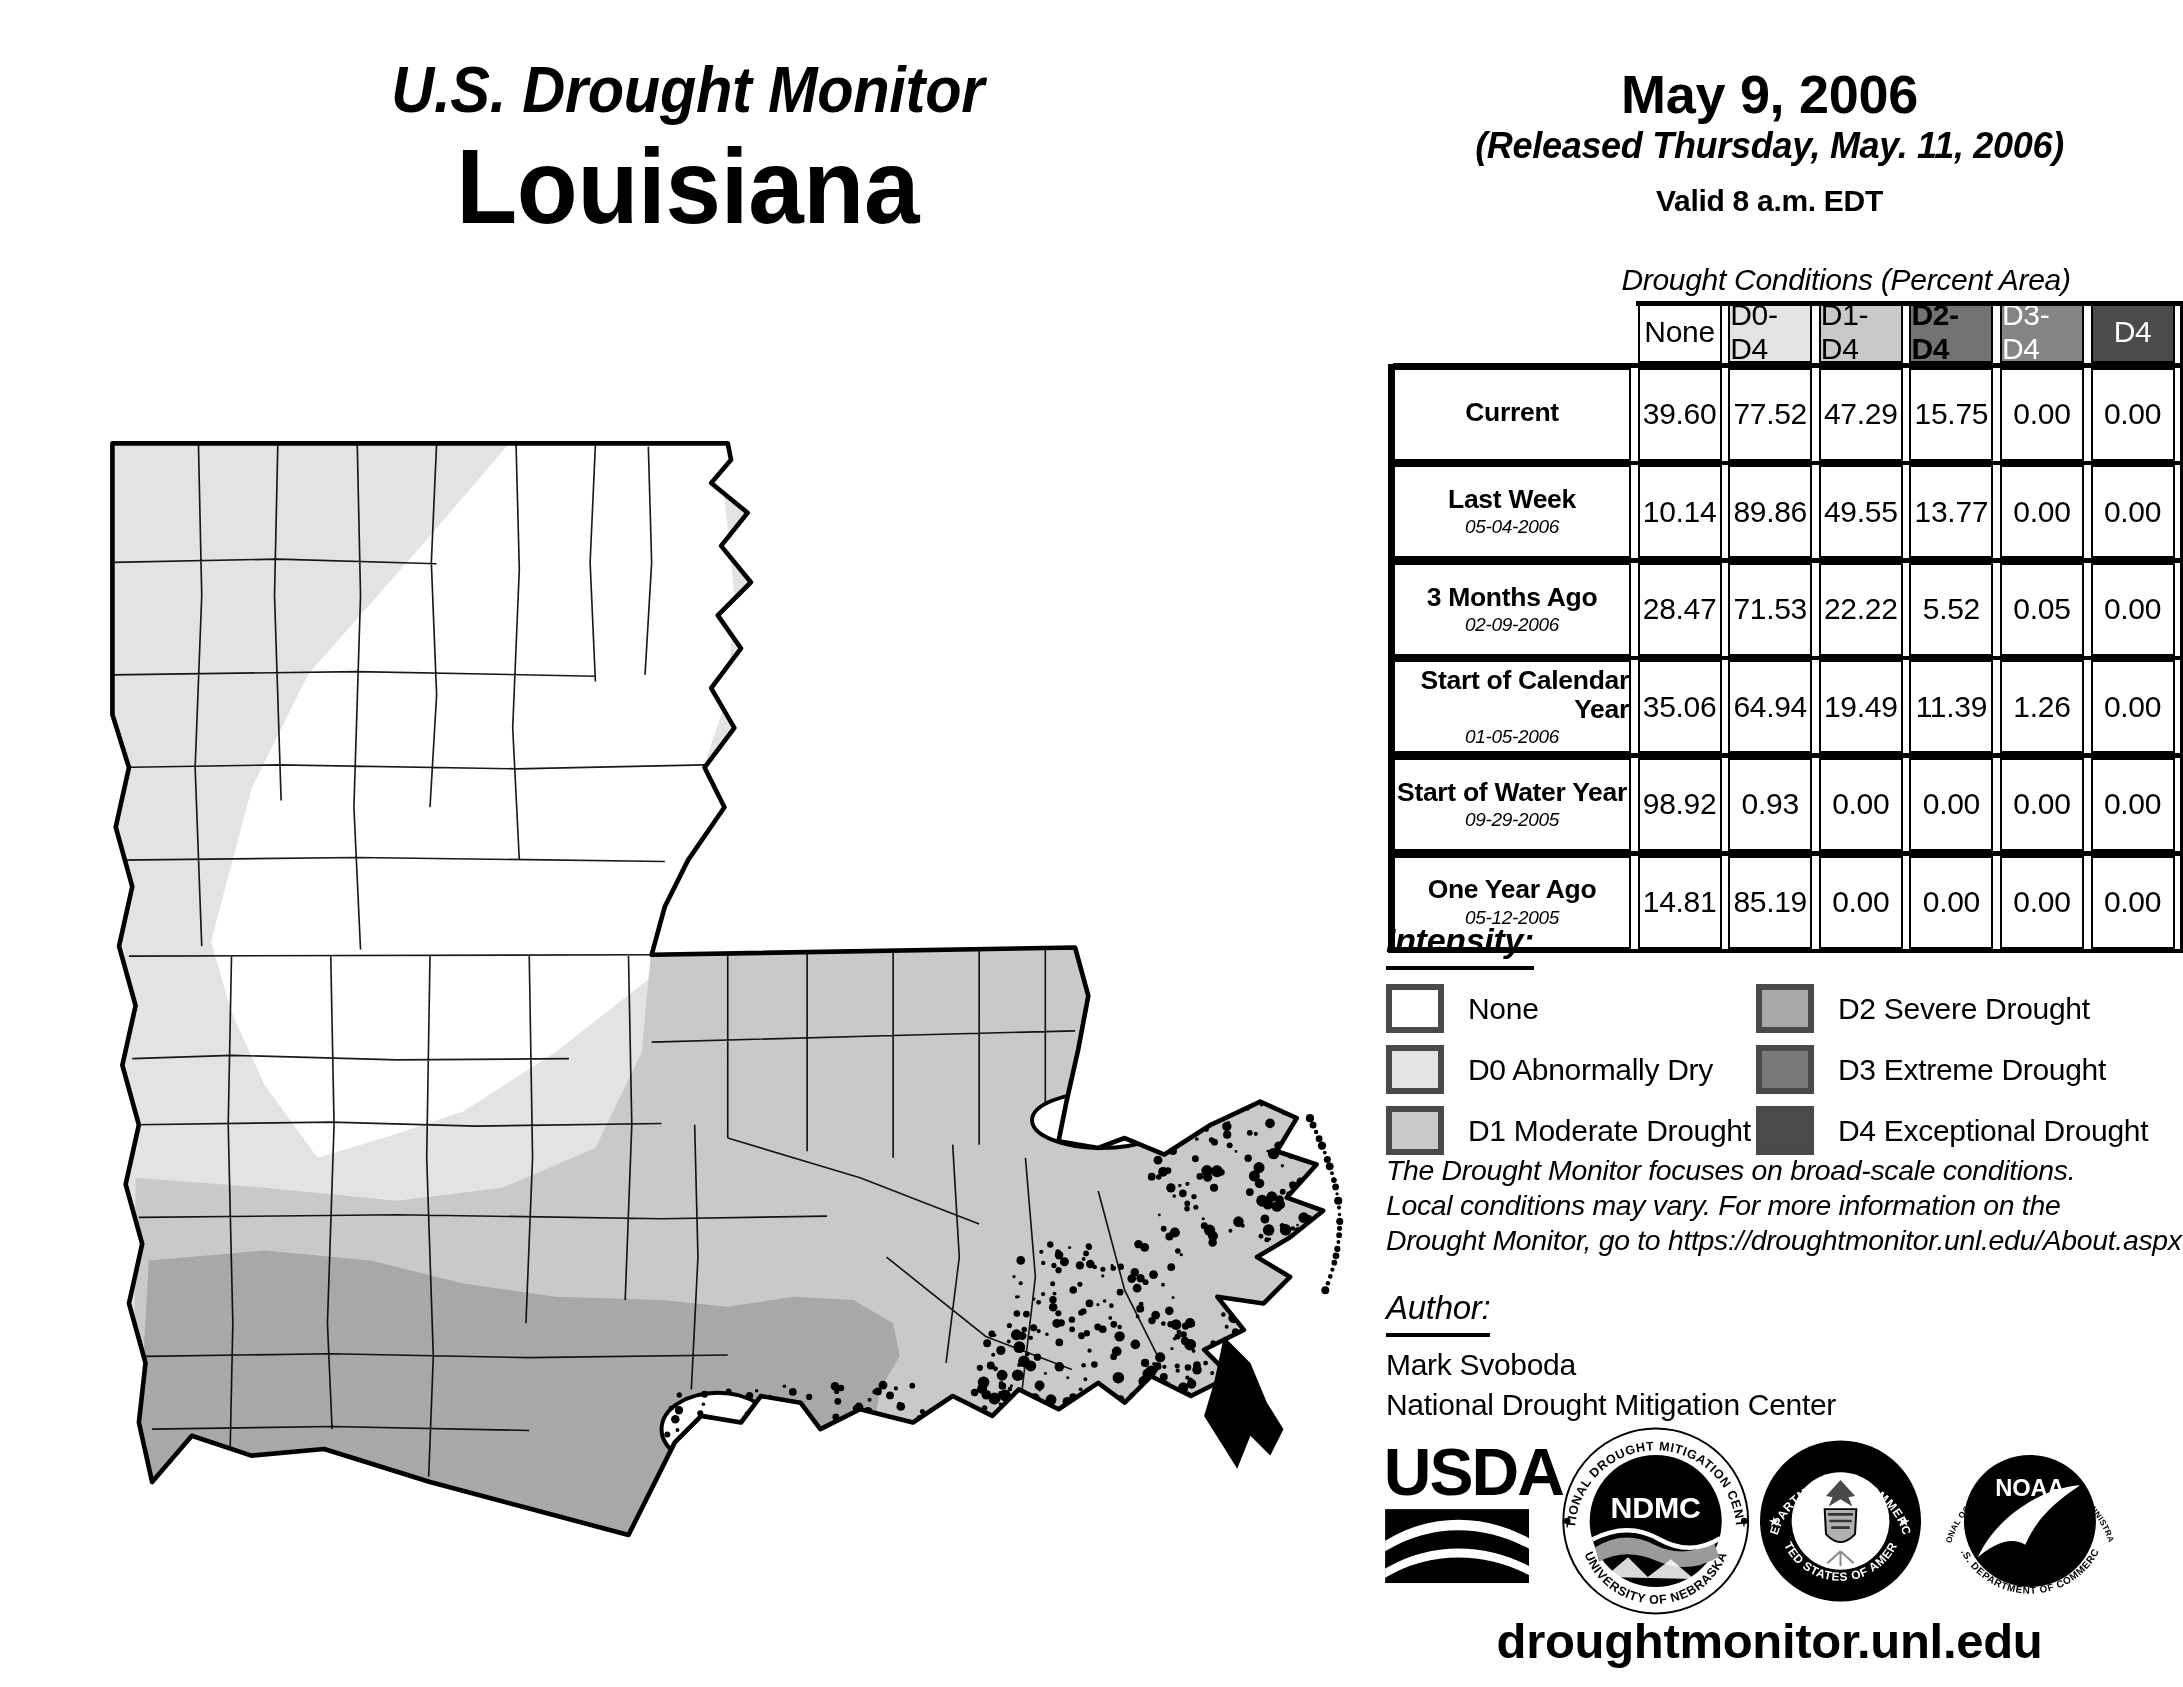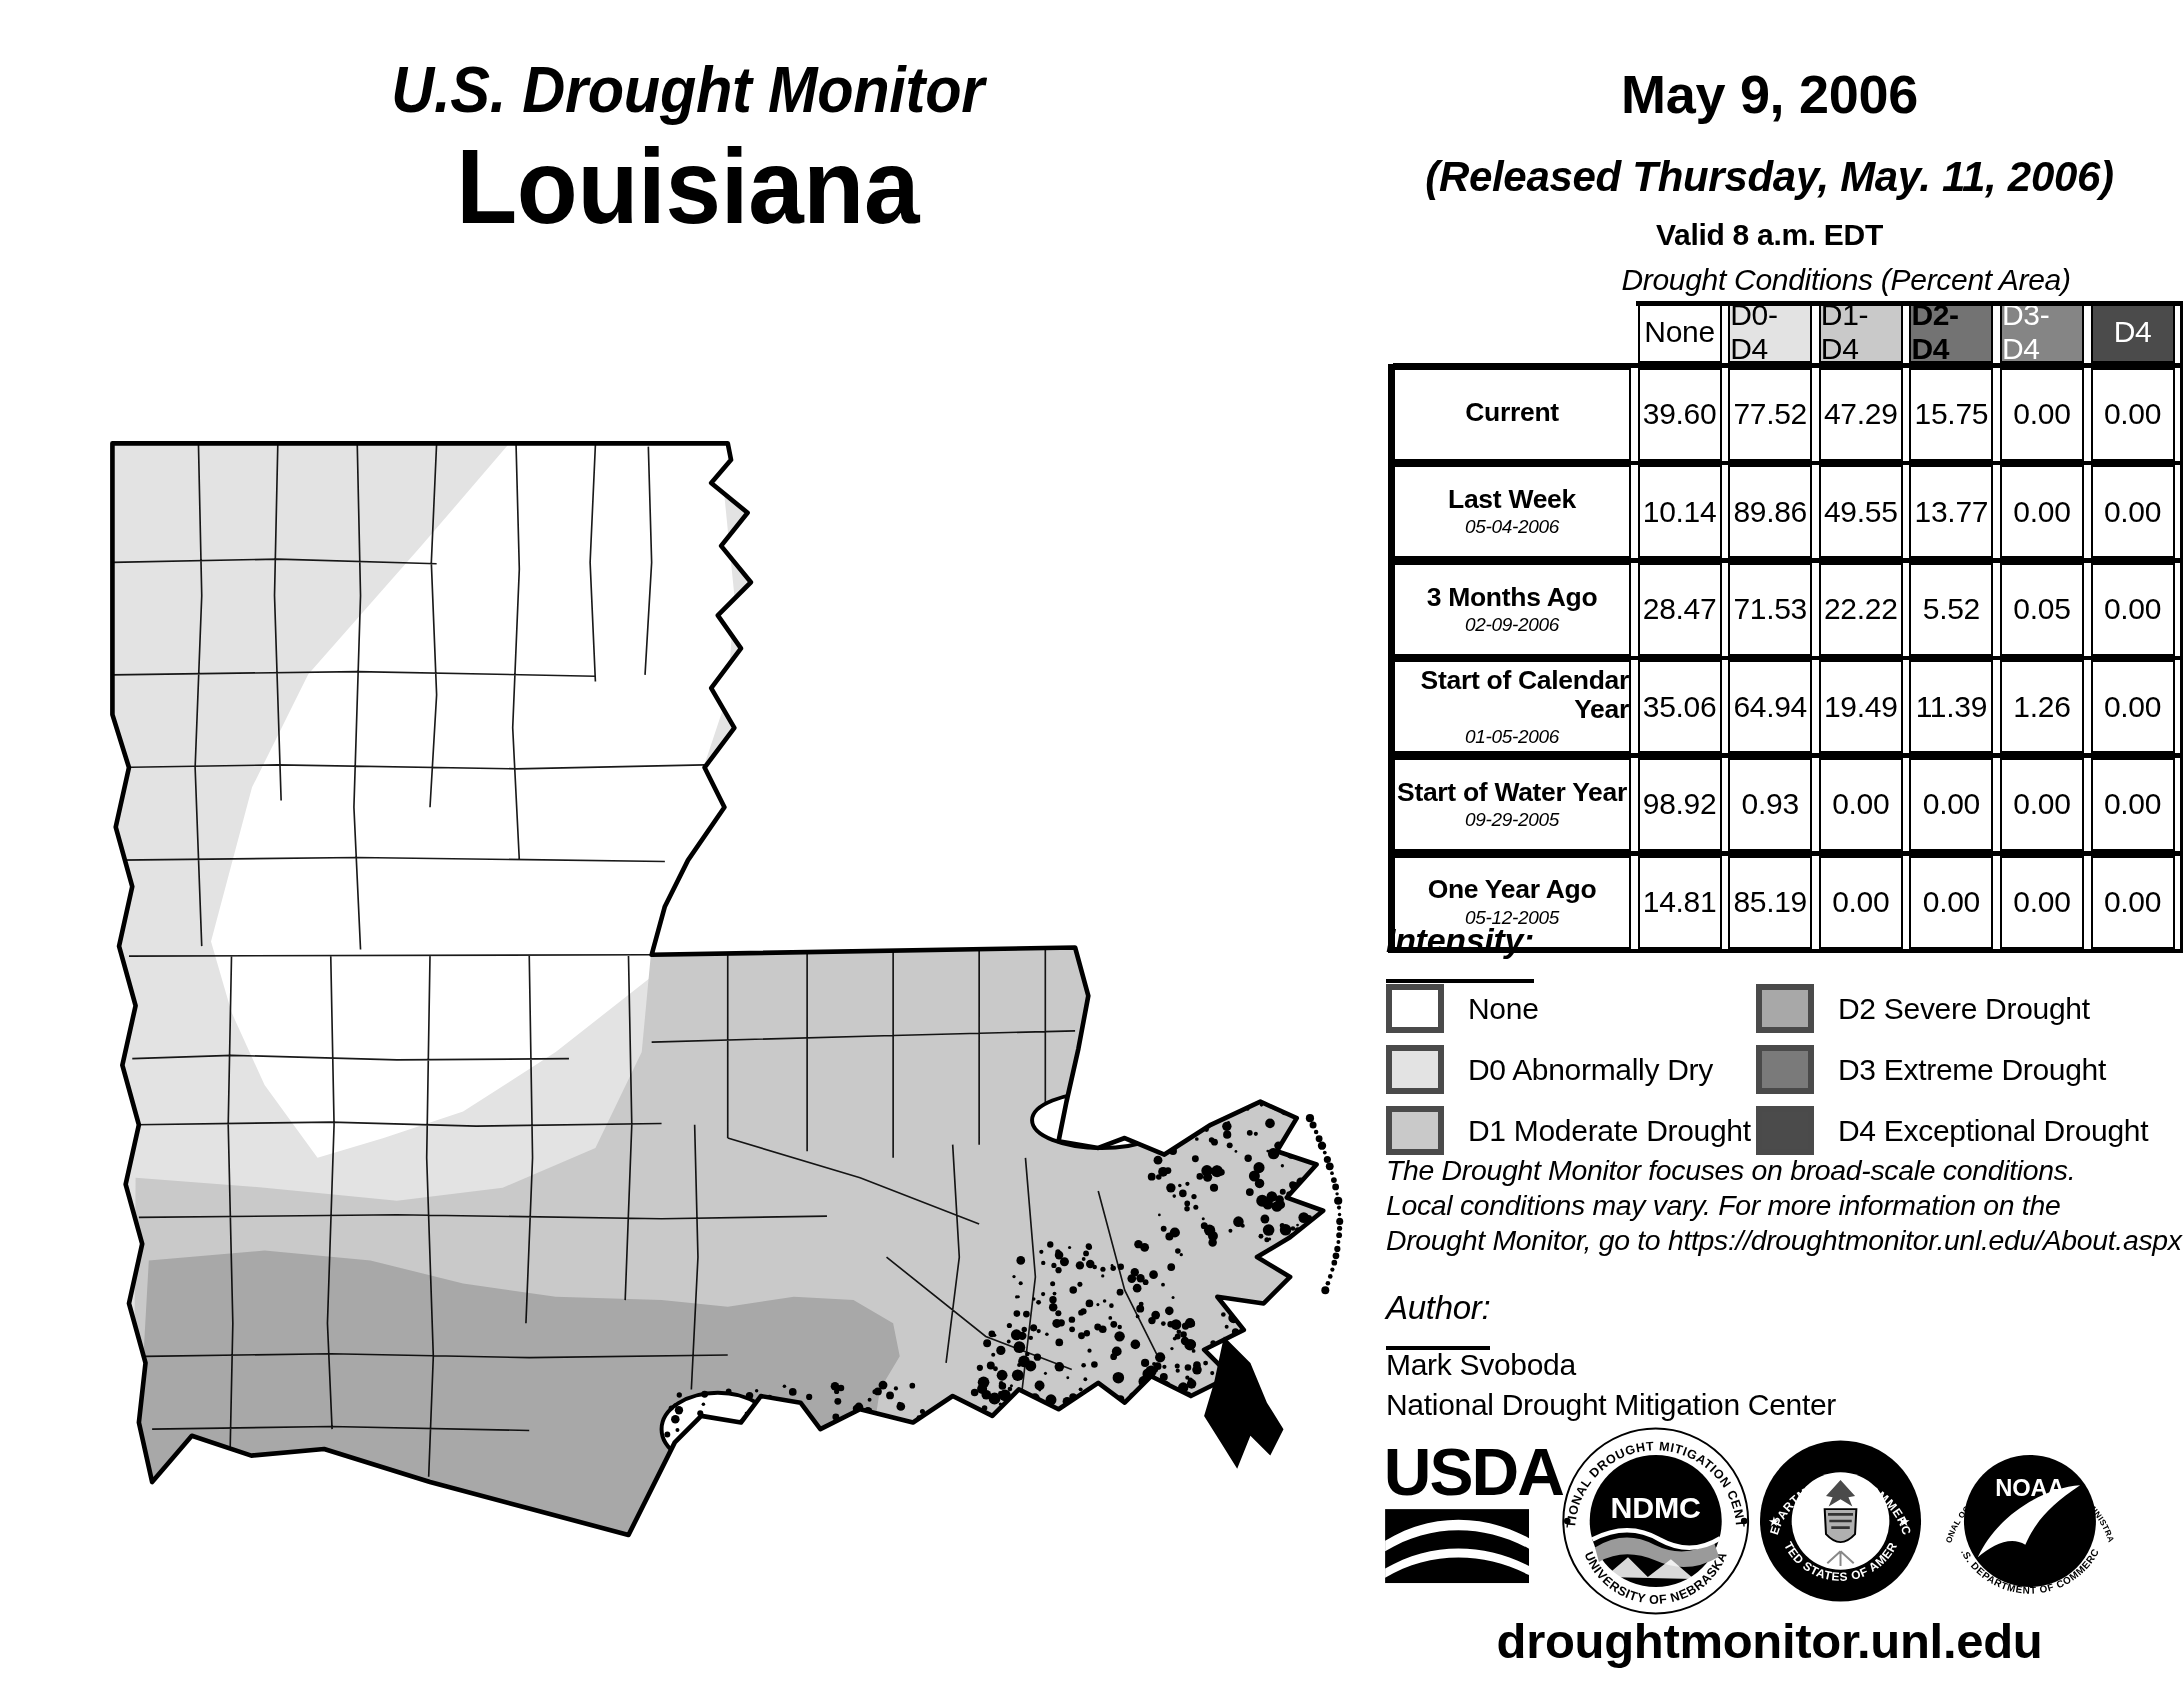--- a/index.html
+++ b/index.html
@@ -7,21 +7,21 @@
   .abs{position:absolute;}
 
   
   #title-block{left:198px;top:53px;width:979px;text-align:center;}
   #brand{font-size:64px;font-weight:bold;font-style:italic;display:inline-block;transform:scaleX(.93);}
   #region{font-size:105px;font-weight:bold;display:inline-block;transform:scaleX(.95);margin-top:6.6px;line-height:1;}
 
   
   #date-block{left:1376px;top:63px;width:787px;text-align:center;}
   #map-date{font-size:54px;font-weight:bold;}
-  #released{font-size:42px;font-weight:bold;font-style:italic;margin-top:28px;}
+  #released{font-size:36px;font-weight:bold;font-style:italic;margin-top:0;}
   #valid{font-size:30px;font-weight:bold;margin-top:17px;}
 
   
   #tbl-title{left:1515px;top:263px;width:662px;text-align:center;font-style:italic;font-size:30px;}
   #dm-table{left:1393px;top:301px;width:787px;}
   .trow{display:grid;grid-template-columns:238px repeat(6,84px);column-gap:6.6px;}
   .cell{border:2.6px solid #000;display:flex;align-items:center;justify-content:center;
         flex-direction:column;background:#fff;font-size:30px;}
   .cell.noborder{border:none;background:transparent;}
   .hcell{height:58px;}
@@ -32,21 +32,21 @@
   .hc1{background:#e3e3e3;} .hc2{background:#c9c9c9;} .hc3{background:#737373;font-weight:bold;}
   .hc4{background:#858585;color:#ffffff;} .hc5{background:#4b4b4b;color:#fff;}
   #top-strip{left:243px;top:0;right:-5.3px;height:5.3px;background:#000;}
   #left-strip{left:-5.3px;top:63px;bottom:0;width:5.3px;background:#000;}
   #right-strip{right:-5.3px;top:0;bottom:0;width:5.3px;background:#000;}
   #dm-table{position:absolute;}
   #dm-table .inner{position:relative;}
 
   
   #intensity-title{left:1386px;top:921px;font-size:34px;font-style:italic;font-weight:bold;}
-  .u-line{border-bottom:4.6px solid #000;padding-bottom:19px;display:inline-block;text-align:right;}
+  .u-line{border-bottom:4.6px solid #000;padding-bottom:6px;display:inline-block;text-align:right;}
   #legend{left:1386px;top:978px;width:794px;}
   .lgrid{display:grid;grid-template-columns:370px 427px;grid-auto-rows:61px;row-gap:0;}
   .litem{display:flex;align-items:center;}
   .swatch{width:58px;height:49px;border:6px solid #4a4a4a;box-sizing:border-box;margin-right:24px;flex:none;}
   .sw-none{background:#fff;} .sw-d0{background:#e3e3e3;} .sw-d1{background:#c9c9c9;}
   .sw-d2{background:#a8a8a8;} .sw-d3{background:#7a7a7a;} .sw-d4{background:#4b4b4b;}
   .llabel{font-size:30px;}
 
   
   #disclaimer{left:1386px;top:1153px;width:801px;font-style:italic;font-size:28.4px;line-height:1.24;}

